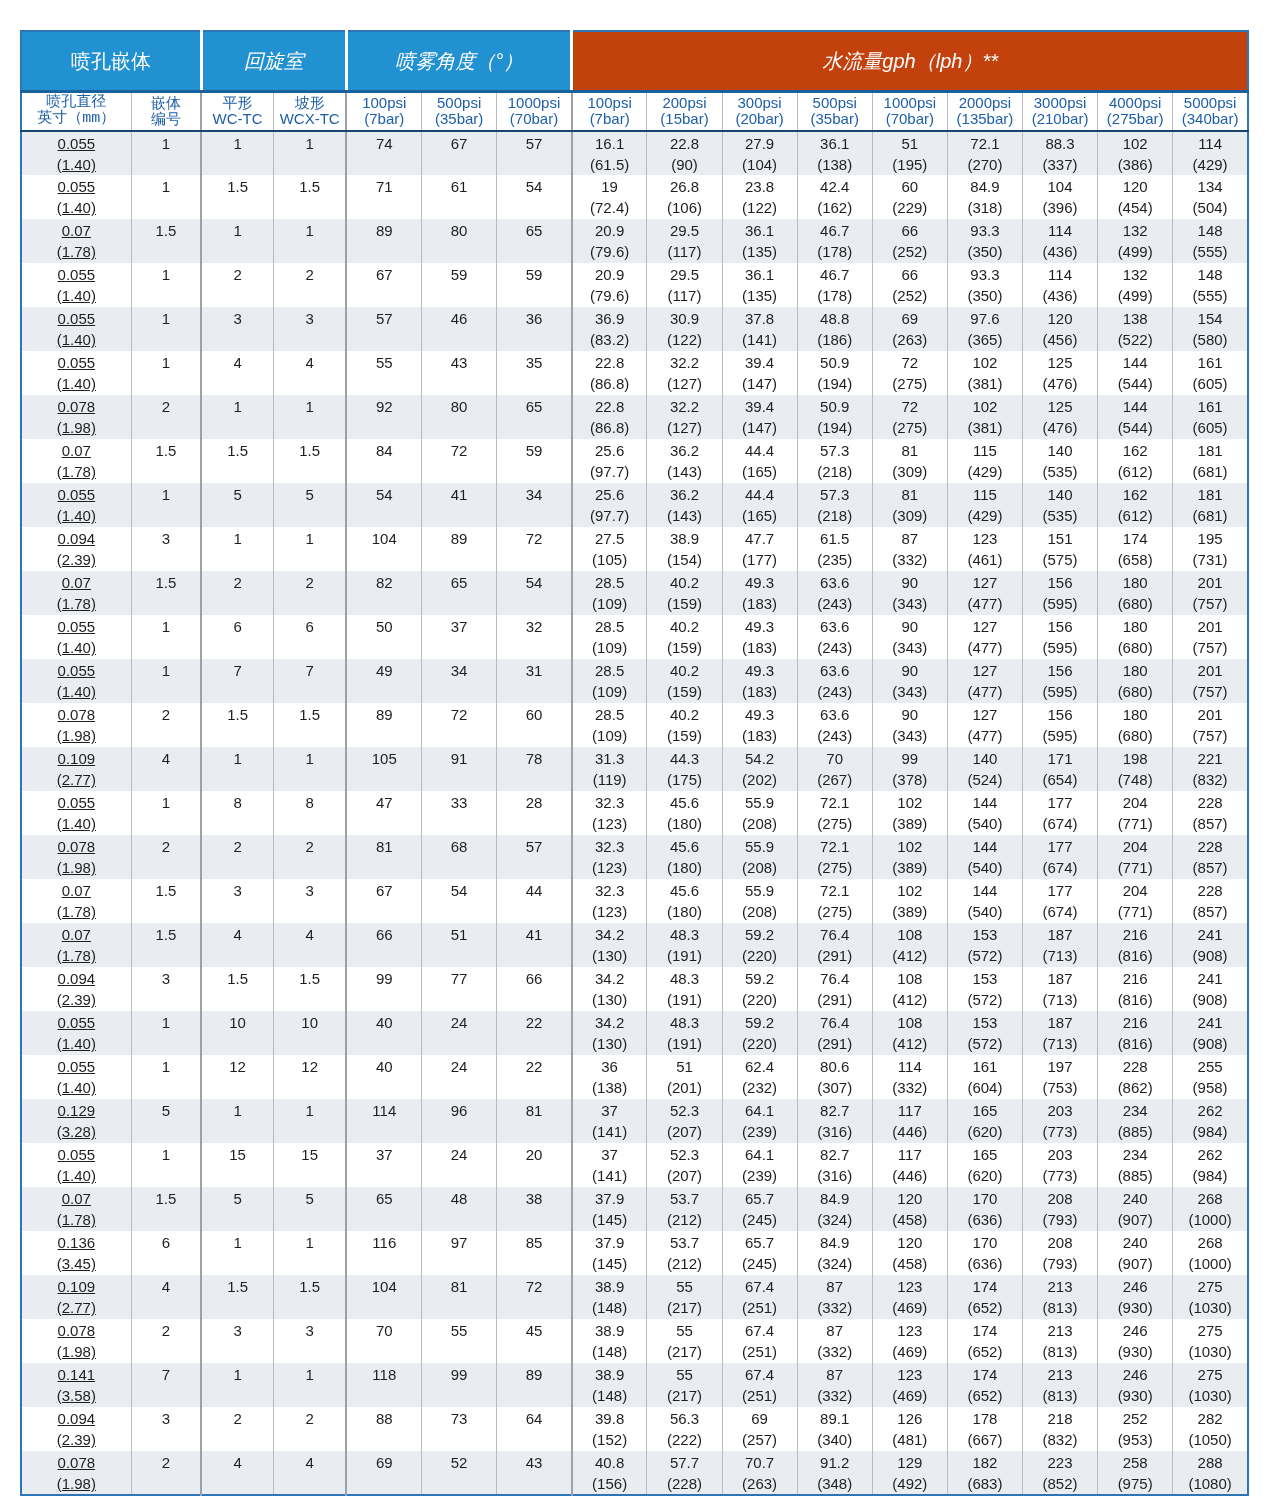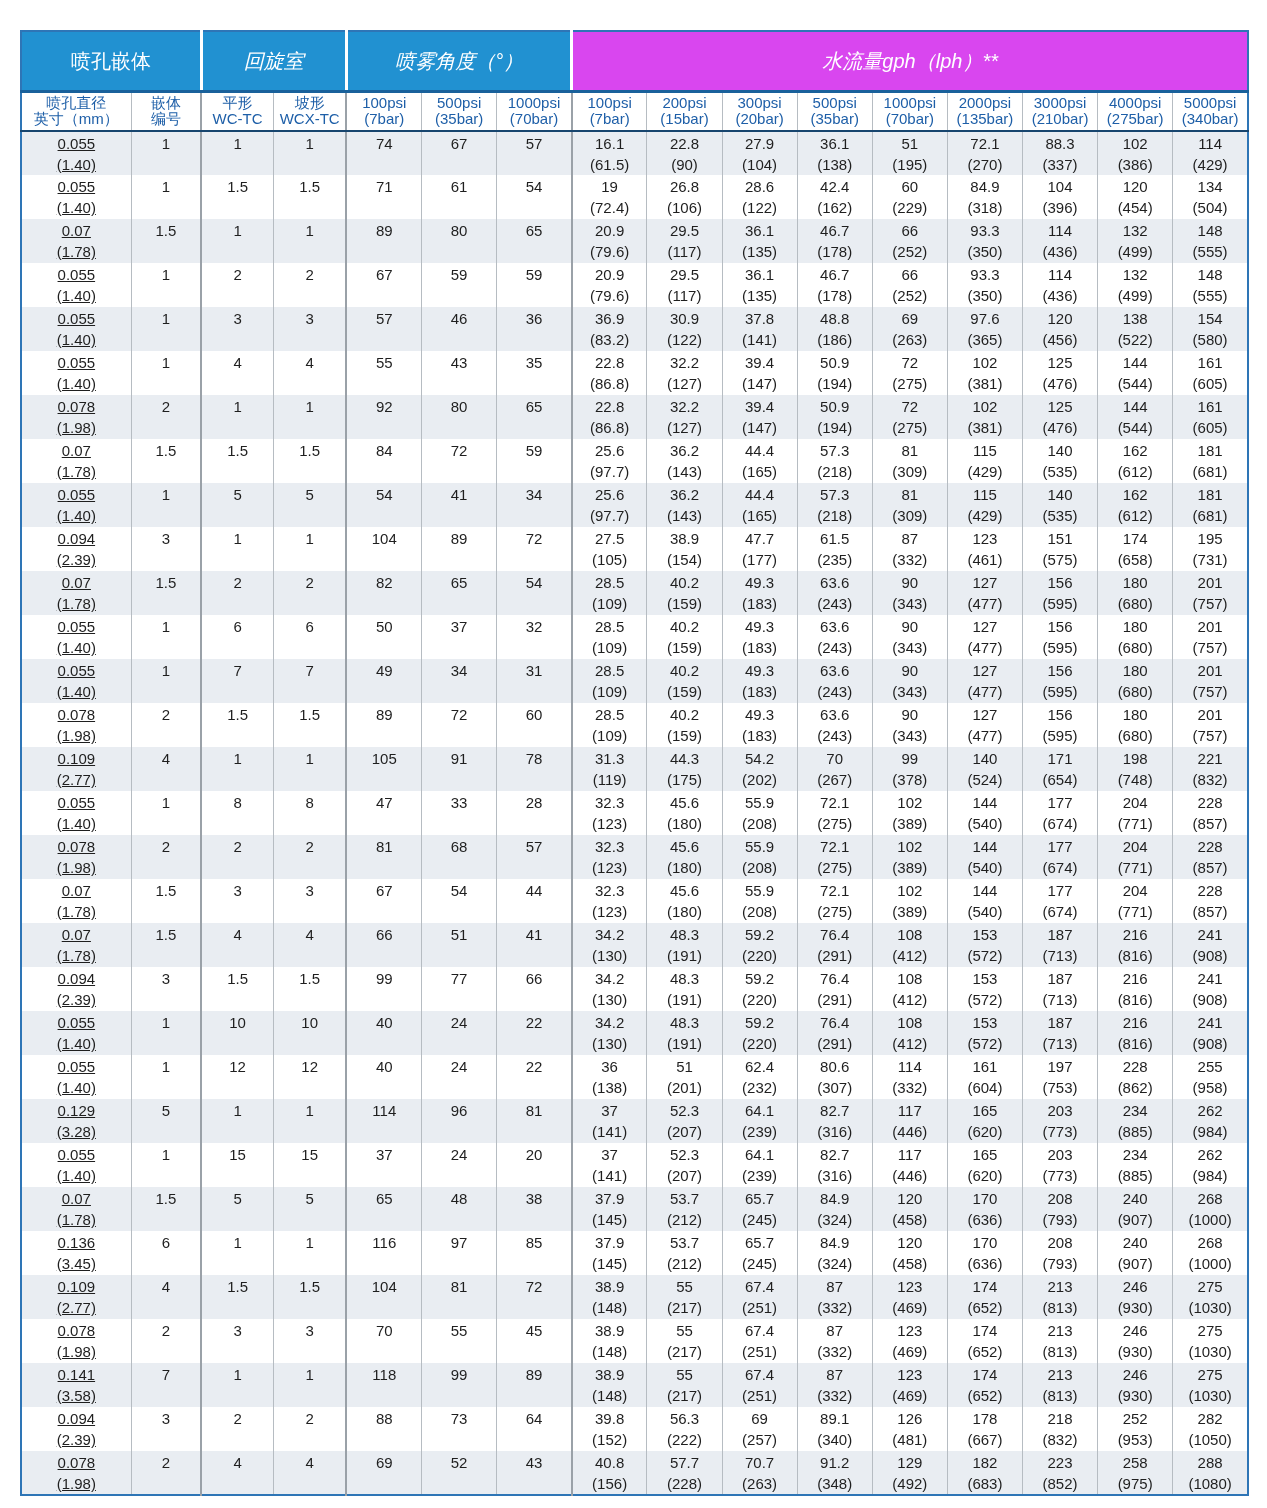--- a/index.html
+++ b/index.html
@@ -5,27 +5,27 @@
   html,body{margin:0;padding:0;background:#ffffff;}
   body{font-family:"Liberation Sans","DejaVu Sans",sans-serif;}
   .page{width:1267px;height:1508px;box-sizing:border-box;padding:30px 18px 28px 20px;background:#ffffff;}
   table{border-collapse:collapse;table-layout:fixed;width:1229px;border:2px solid #2e75b6;}
   
   col.c-dia{width:110px;} col.c-num{width:70px;} col.c-wc{width:72px;} col.c-wcx{width:73px;}
   col.c-psi{width:75px;}
   
   th.sec{height:58px;background:#2191d1;color:#ffffff;font-size:20px;font-weight:400;
          text-align:center;vertical-align:middle;border-bottom:3px solid #19619b;padding:0;}
-  th.sec.dark{background:#d946ef;margin-top:36px;}
+  th.sec.dark{background:#c2410c;margin-top:36px;}
   th.sec + th.sec{border-left:3px solid #ffffff;font-style:italic;}
   
   th.colh{height:34px;background:#ffffff;color:#1e5fa8;font-size:15px;font-weight:400;
           text-align:center;vertical-align:middle;padding:1px 0 2px 0;
           border-bottom:2px solid #17456e;border-left:1px solid #b6bcc2;}
-  th.colh:first-child{border-left:none;}
+  th.colh:first-child{border-left:none;font-family:Liberation Mono, monospace;}
   th.colh div{line-height:16px;}
   th.colh.sec-start{border-left:2px solid #9aa1a8;}
   
   tbody td{height:44px;box-sizing:border-box;vertical-align:top;text-align:center;
            padding:1px 0 0 0;color:#1f1f1f;font-size:15px;border-left:1px solid #b6bcc2;}
   tbody td:first-child{border-left:none;text-decoration:underline;}
   tbody td.sec-start{border-left:2px solid #9aa1a8;}
   tbody tr:nth-child(odd){background:#e9edf2;}
   tbody tr:nth-child(even){background:#ffffff;}
   td .line{line-height:21px;height:21px;}
@@ -202,21 +202,21 @@
           </td>
           <td class="sec-start">
             <div class="line">19</div>
             <div class="line">(72.4)</div>
           </td>
           <td>
             <div class="line">26.8</div>
             <div class="line">(106)</div>
           </td>
           <td>
-            <div class="line">28.6</div>
+            <div class="line">23.8</div>
             <div class="line">(122)</div>
           </td>
           <td>
             <div class="line">42.4</div>
             <div class="line">(162)</div>
           </td>
           <td>
             <div class="line">60</div>
             <div class="line">(229)</div>
           </td>

